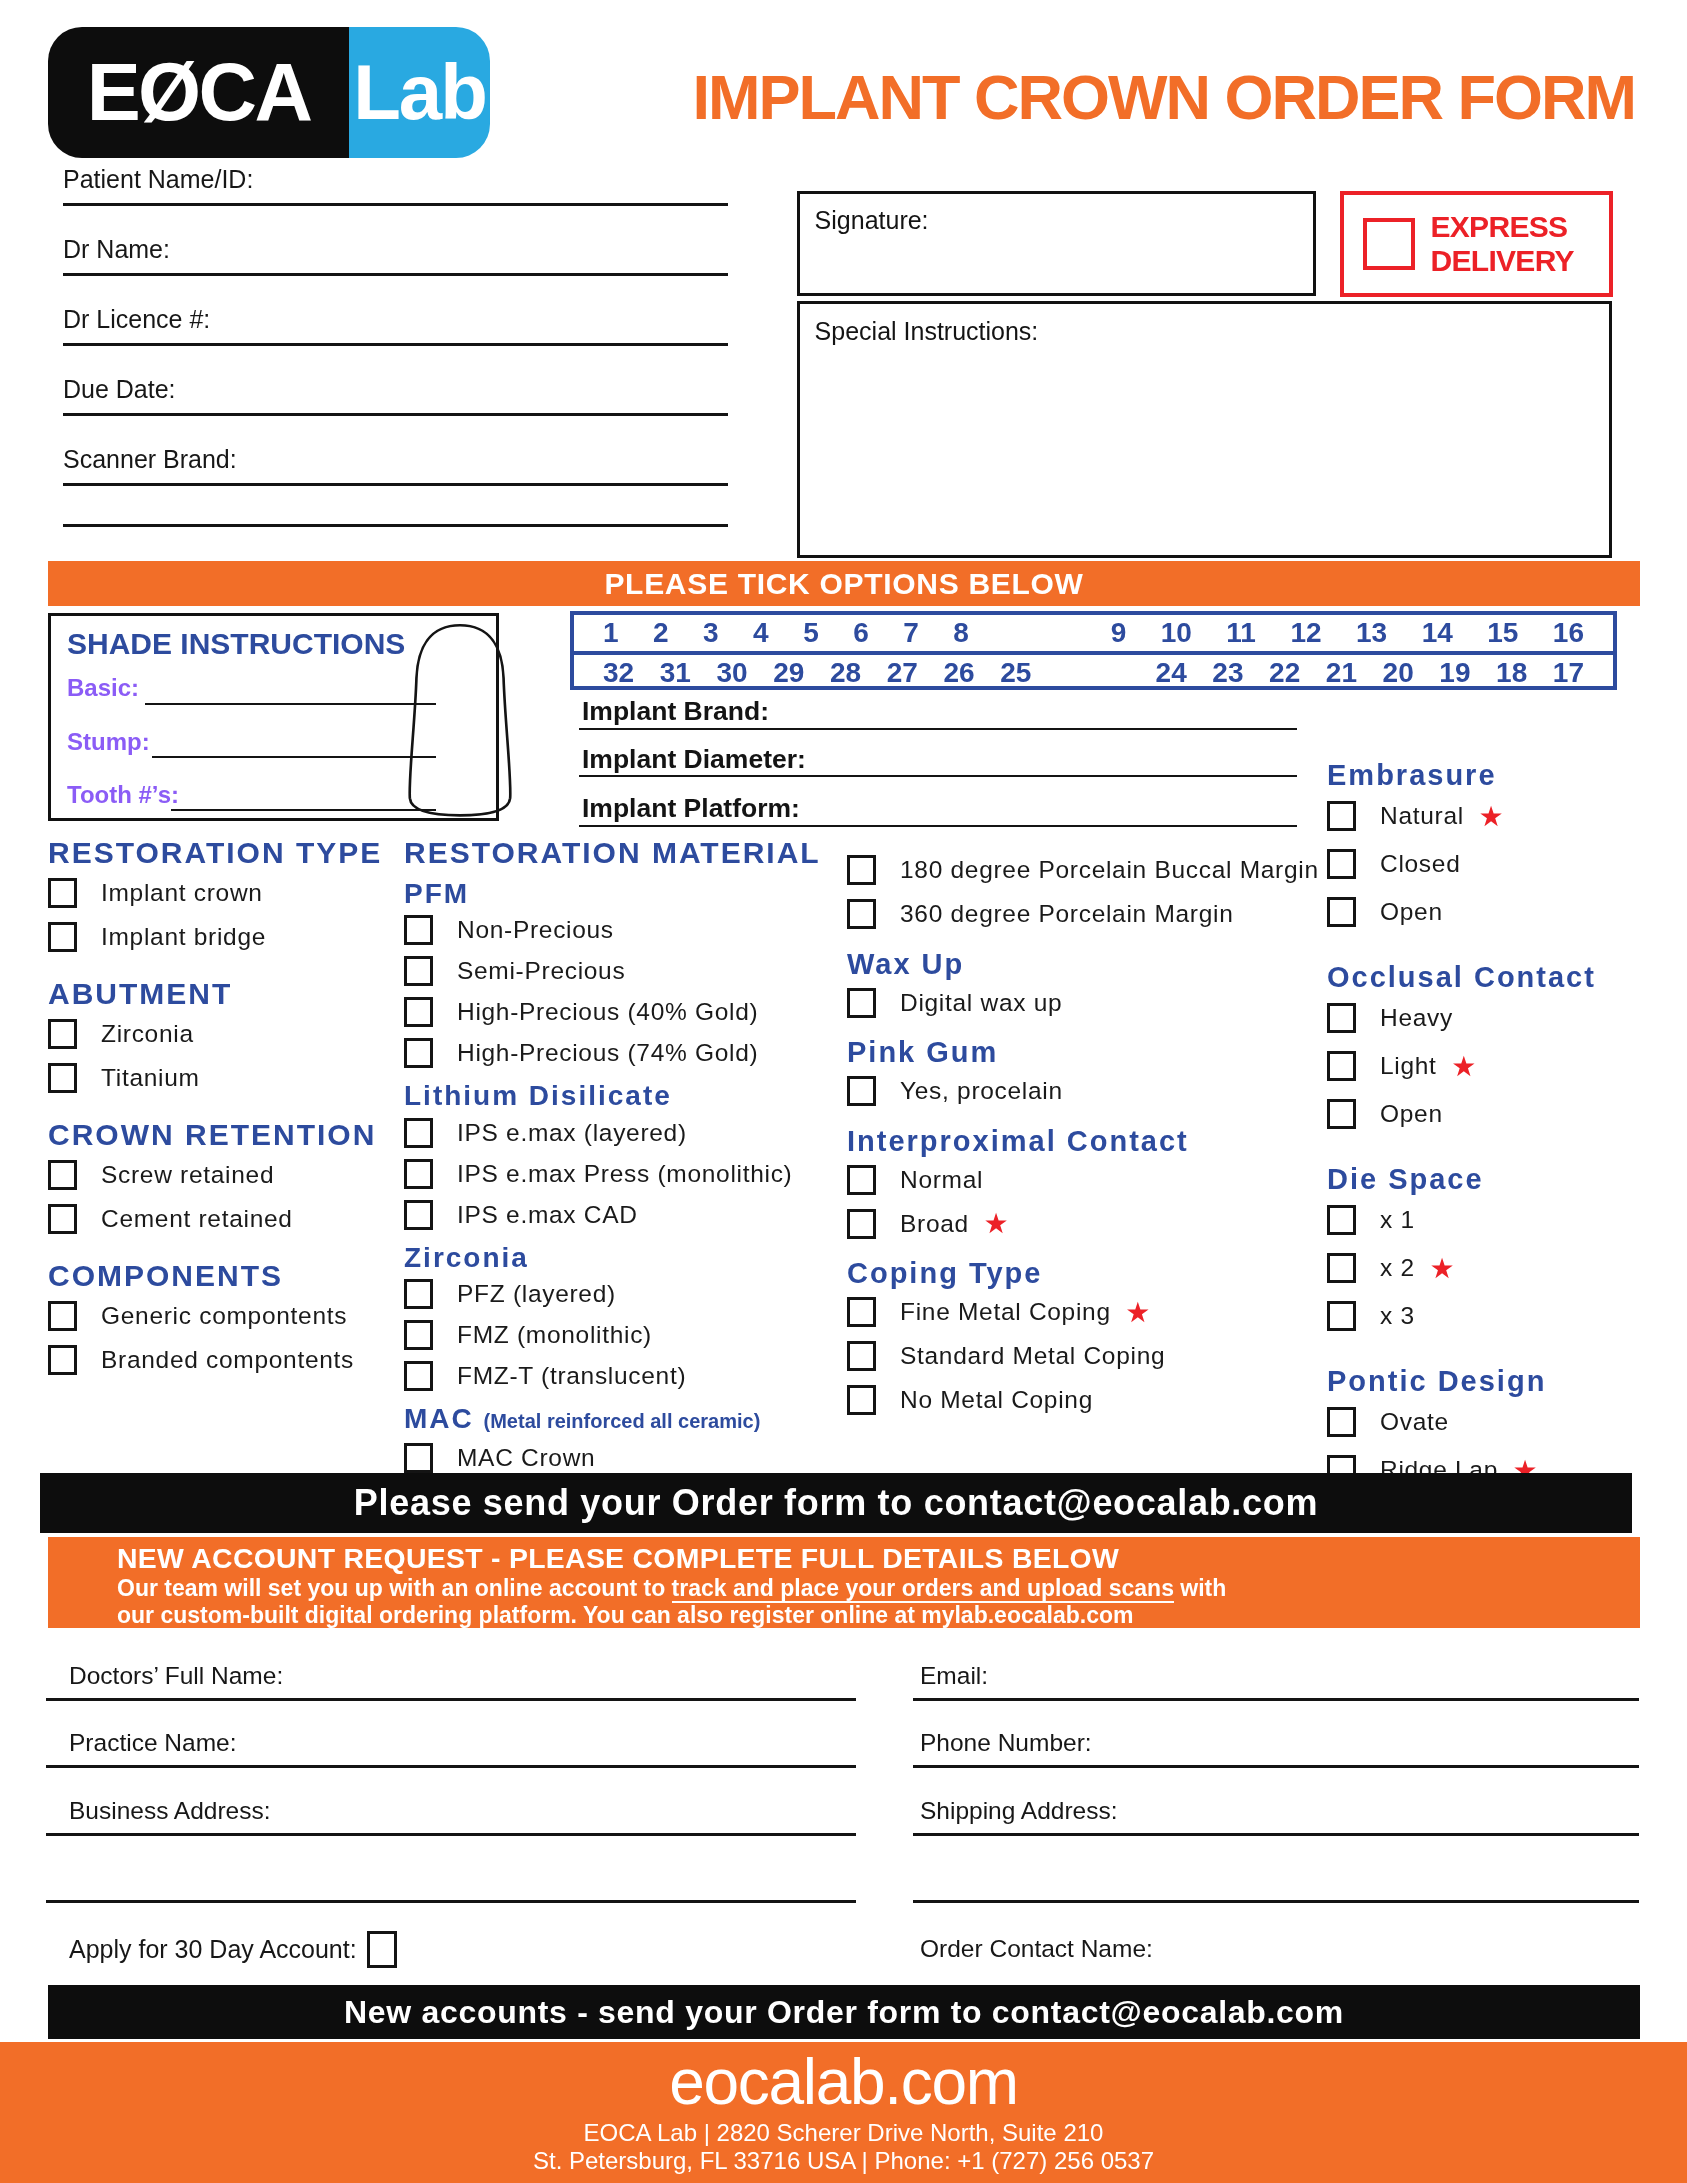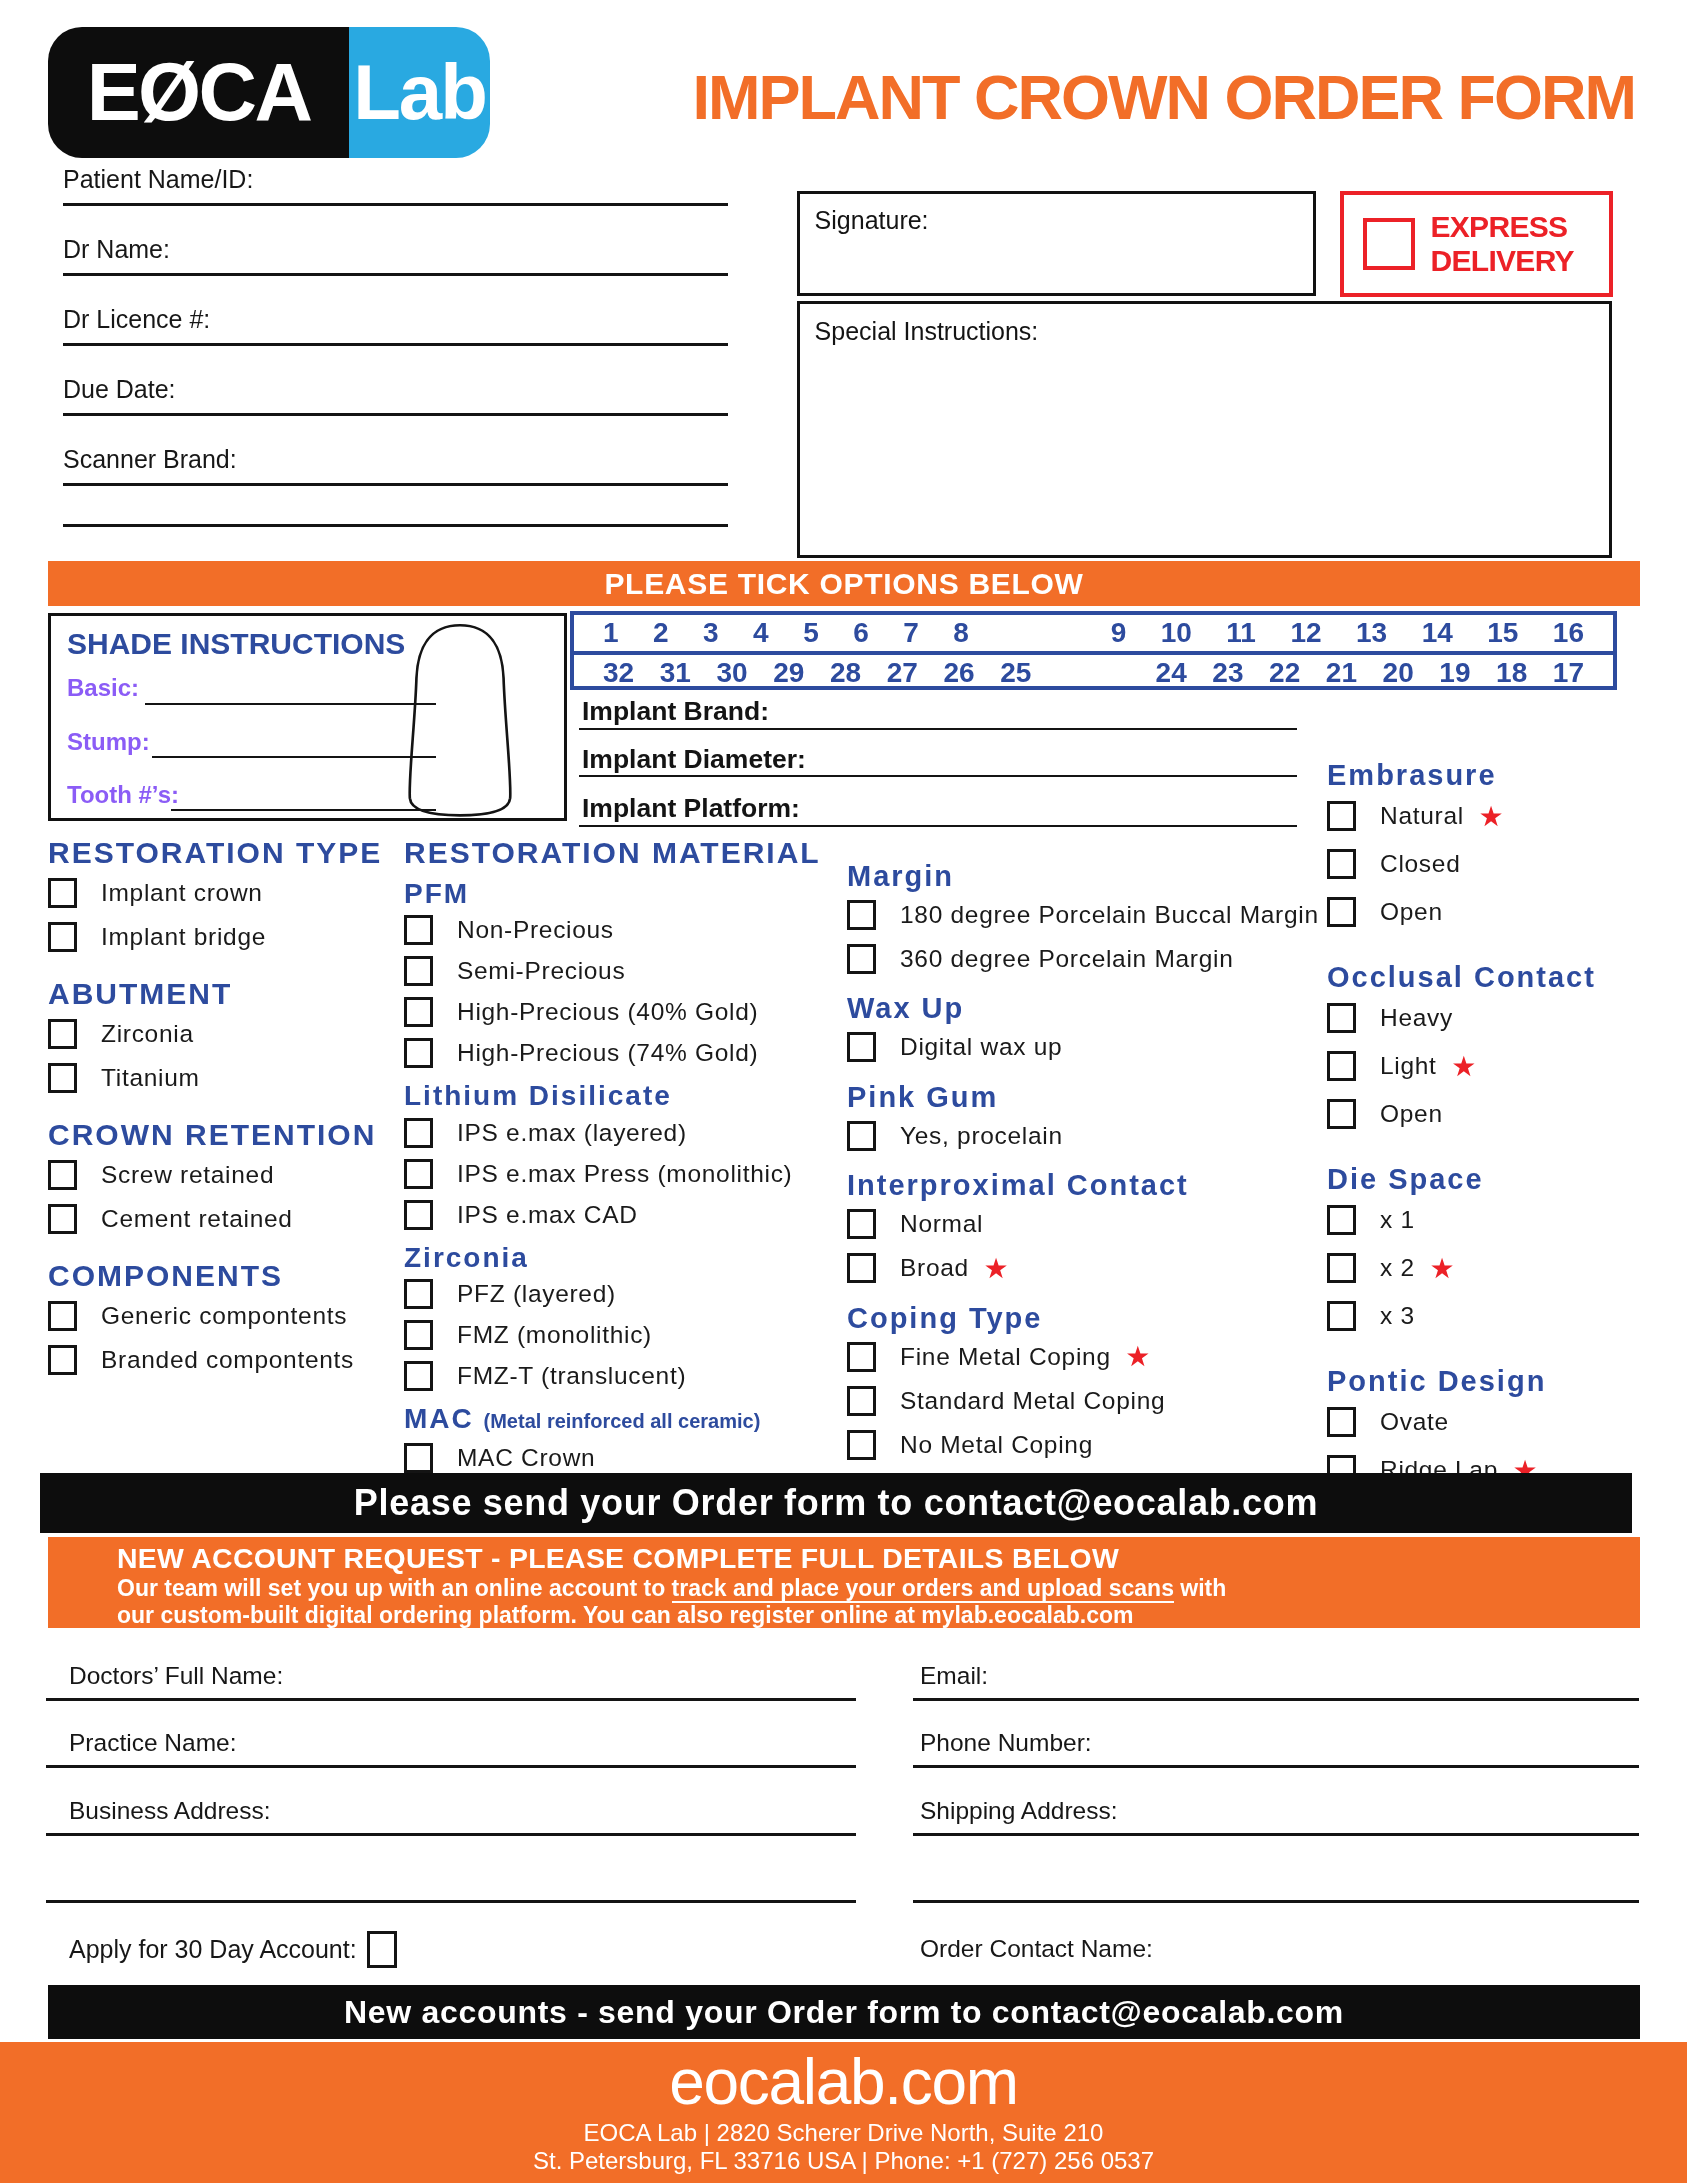--- a/index.html
+++ b/index.html
@@ -28,21 +28,21 @@
   .express-chk{width:44px;height:44px;border:4.6px solid #ec2127;margin-left:18.5px;flex:0 0 auto;}
   .express-txt{color:#ec2127;font-weight:bold;font-size:30px;line-height:1.12;margin-left:16px;letter-spacing:-0.7px;}
   .special-box{left:797px;top:301px;width:815px;height:257px;border:3.3px solid #111;box-sizing:border-box;}
   .special-box .lbl{font-size:25px;padding:13.2px 0 0 14.6px;}
 
   
   .tick-banner{left:48px;top:561px;width:1592px;height:45px;background:#f26e28;color:#fff;
                font-weight:bold;font-size:30px;text-align:center;line-height:45px;letter-spacing:0.7px;}
 
   
-  .shade-box{left:48px;top:613px;width:519px;height:208px;border:3.3px solid #111;box-sizing:border-box;}
+  .shade-box{left:48px;top:613px;width:451px;height:208px;border:3.3px solid #111;box-sizing:border-box;}
   .shade-title{position:absolute;left:16px;top:10.6px;font-size:30px;font-weight:bold;color:#2d4b9e;letter-spacing:0px;}
   .shade-row-lbl{position:absolute;font-size:24px;font-weight:bold;color:#8b5cf6;}
   .shade-line{position:absolute;border-top:2.6px solid #141414;}
   .tooth-svg{position:absolute;left:331px;top:4px;}
 
   
   .tooth-box{left:570px;top:611px;width:1047px;height:79px;border:4px solid #2d4b9e;box-sizing:border-box;}
   .tooth-row{display:flex;align-items:center;height:36px;padding:0 29px;justify-content:space-between;}
   .tooth-row.bottom{border-top:4px solid #2d4b9e;}
   .tooth-num{font-size:28px;font-weight:bold;color:#2d4b9e;}
@@ -302,21 +302,20 @@
         <span class="chk"></span>
         <span class="opt-label">FMZ-T (translucent)</span>
       </div>
       <div class="opt-heading h2"><span>MAC</span> <span class="note"> (Metal reinforced all ceramic)</span></div>
       <div class="opt-item">
         <span class="chk"></span>
         <span class="opt-label">MAC Crown</span>
       </div>
     </div>
   <div class="optcol" id="col3">
-      <div class="opt-heading h1"><span>Margin</span></div>
       <div class="opt-item">
         <span class="chk"></span>
         <span class="opt-label">180 degree Porcelain Buccal Margin</span>
       </div>
       <div class="opt-item">
         <span class="chk"></span>
         <span class="opt-label">360 degree Porcelain Margin</span>
       </div>
       <div class="opt-heading h1"><span>Wax Up</span></div>
       <div class="opt-item">

